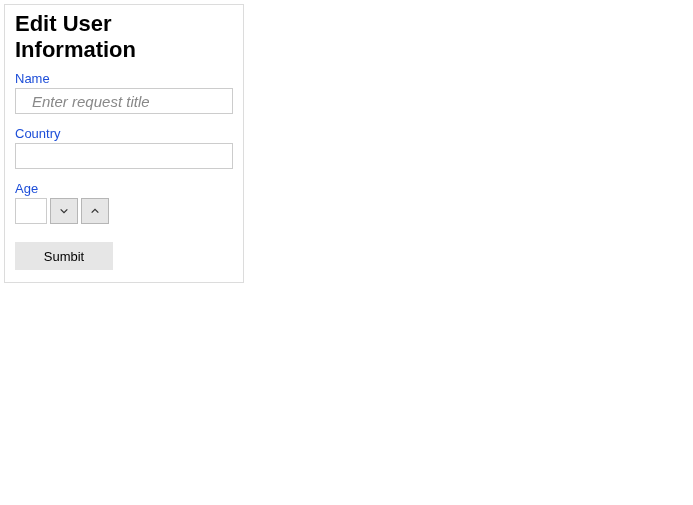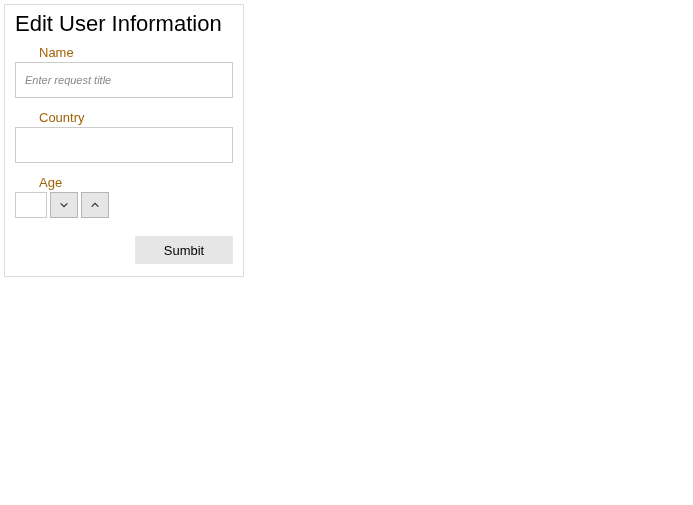--- a/index.html
+++ b/index.html
@@ -14,40 +14,39 @@
       height: 505px;
     }
     .panel {
       border: 1px solid #dcdcdc;
       width: 240px;
       margin: 4px 0 0 4px;
       padding: 6px 10px 12px 10px;
     }
     .panel-title {
       font-size: 22px;
-      font-weight: 400;
+      font-weight: 700;
       color: #000;
       margin-bottom: 8px;
     }
     .field {
       margin-bottom: 12px;
     }
     .field-label {
       font-size: 13px;
-      color: #a16207;
+      color: #1d4ed8;
       display: block;
       margin-bottom: 2px;
-      margin-left: 24px;
     }
     .text-input {
       width: 100%;
-      height: 36px;
+      height: 26px;
       border: 1px solid #ccc;
-      padding: 2px 9px;
-      font-size: 11px;
+      padding: 2px 16px;
+      font-size: 15px;
       font-family: inherit;
       outline: none;
     }
     .text-input::placeholder {
       color: #888;
       font-style: italic;
     }
     .spinner-wrap {
       display: flex;
       align-items: stretch;
@@ -75,21 +74,20 @@
     }
     .spinner-btn svg {
       width: 10px;
       height: 10px;
       stroke: #333;
       stroke-width: 1.5;
       fill: none;
     }
     .submit-row {
       display: flex;
-      justify-content: flex-end;
       margin-top: 18px;
     }
     .submit-btn {
       background: #e6e6e6;
       border: none;
       height: 28px;
       width: 98px;
       font-size: 13px;
       font-family: inherit;
       color: #000;

